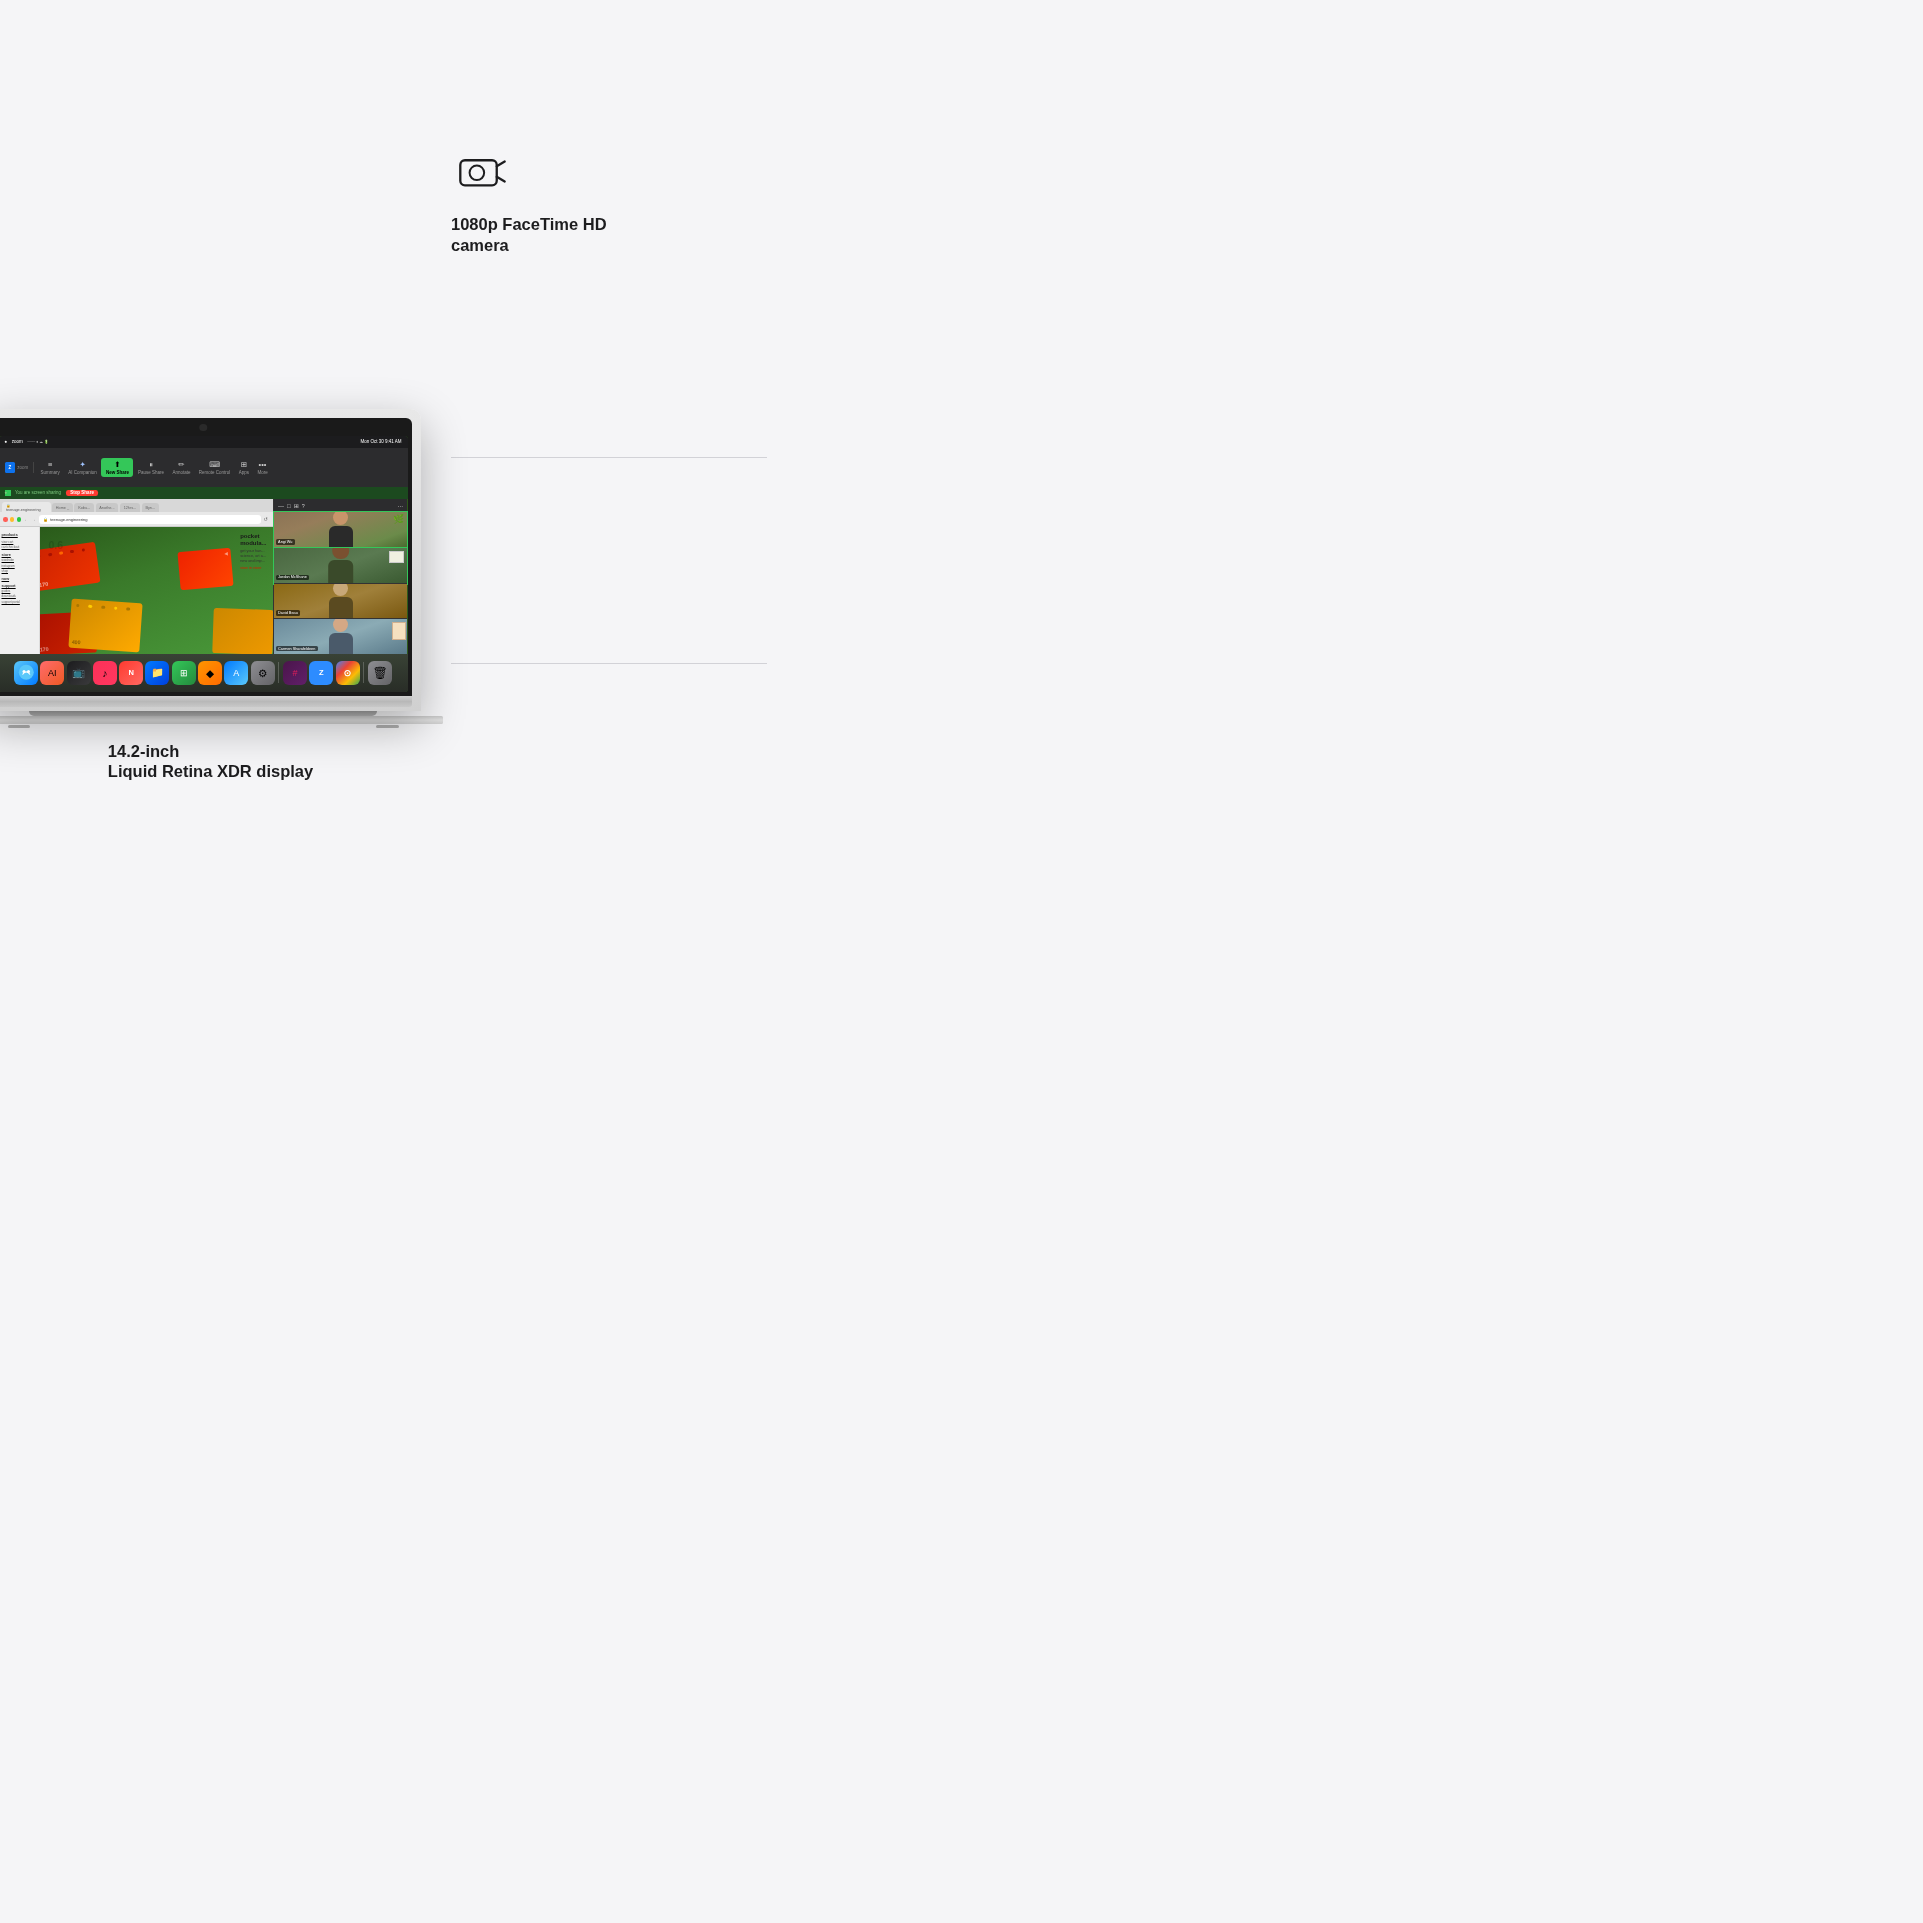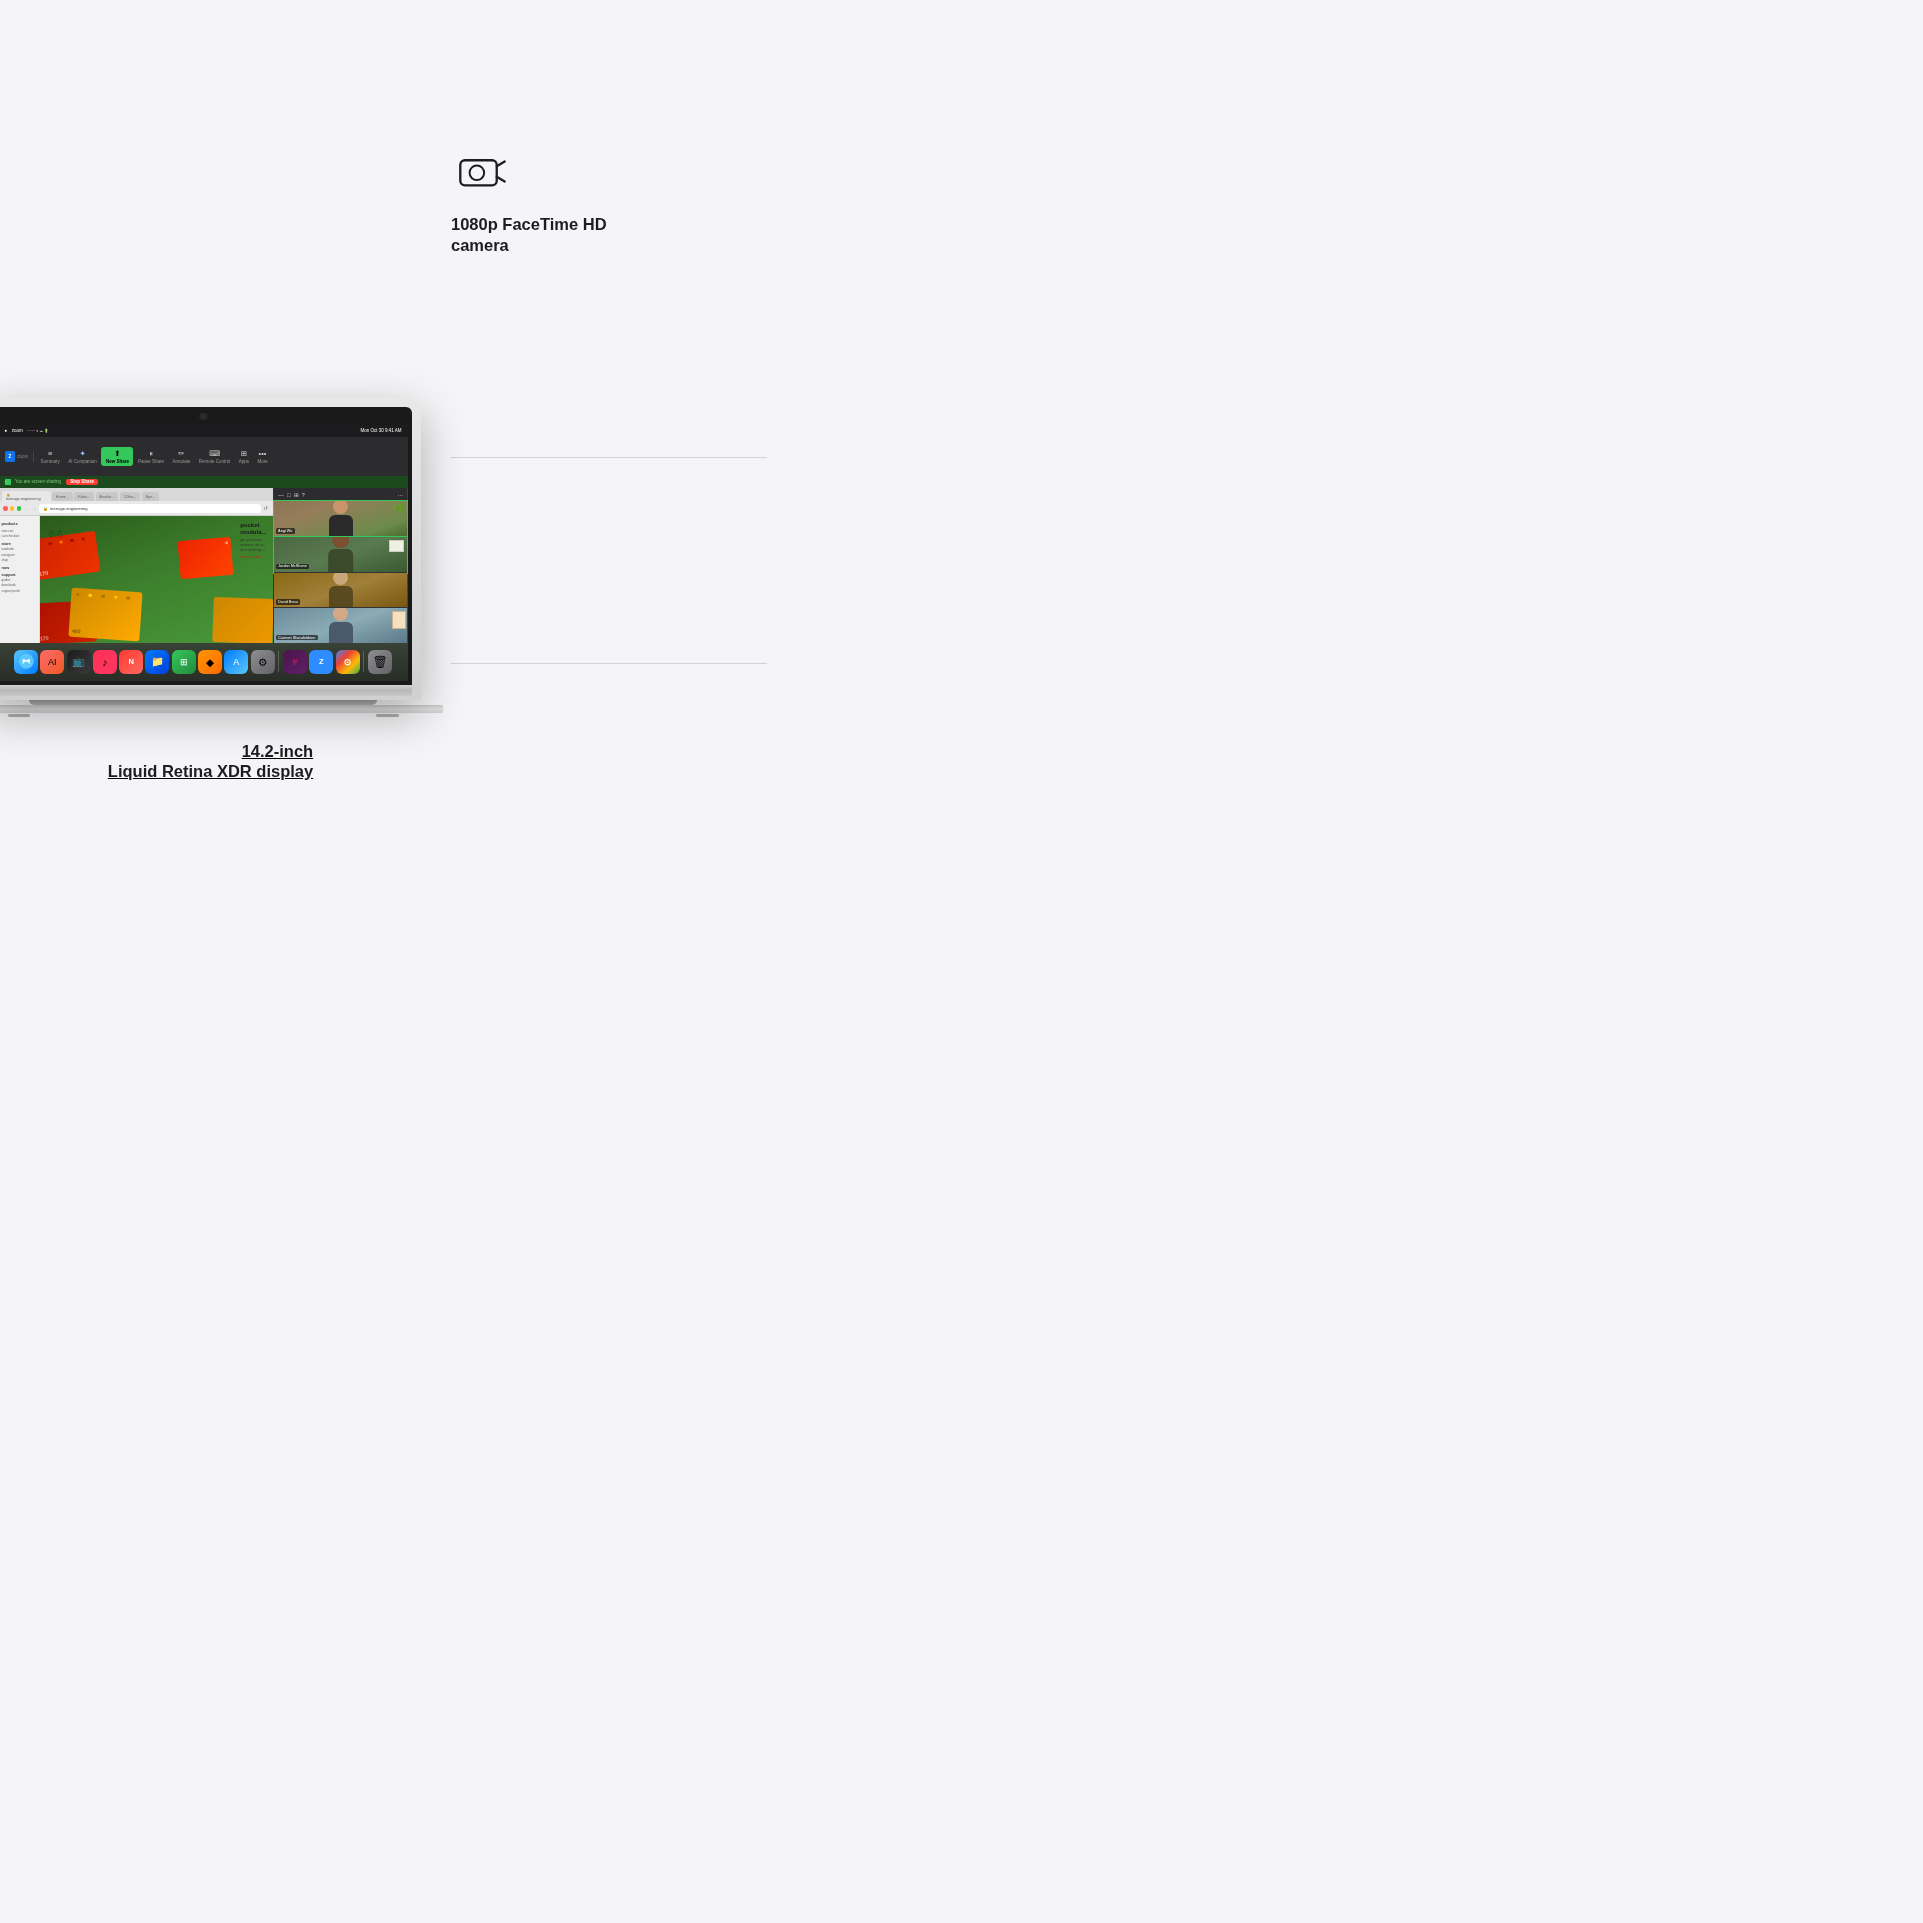--- a/index.html
+++ b/index.html
@@ -246,23 +246,22 @@
 
     .macbook-foot {
       width: 22.5px;
       height: 3px;
       background: #b0b0b0;
       border-radius: 1.5px;
     }
 
     
     .left-caption {
-      text-align: right;
-      margin-top: 25px;
-      text-decoration: underline;
+      text-align: left;
+      margin-top: 14px;
     }
 
     .caption-main {
       font-size: 16.5px;
       font-weight: 700;
       color: #1d1d1f;
       line-height: 1.2;
     }
 
     
@@ -407,21 +406,21 @@
                       </div>
                       <span style="font-size:4.5px; color:#888; cursor:pointer;">←</span>
                       <span style="font-size:4.5px; color:#888; cursor:pointer;">→</span>
                       <div style="flex:1; background:white; border-radius:3px; height:9.8px; display:flex; align-items:center; padding:0 4.5px; font-size:4.1px; color:#333;">
                         <span style="margin-right:1.5px; color:#666;">🔒</span>
                         <span>teenage.engineering</span>
                       </div>
                       <span style="font-size:5.3px; color:#666; cursor:pointer;">↺</span>
                     </div>
 
-                    <div style="flex:1; display:flex; overflow:hidden;">
+                    <div style="flex:1; display:flex; overflow:hidden;text-decoration:underline;">
 
                       <div style="width:41px; background:#f0f0f0; padding:4.5px 3px; border-right:0.8px solid #ddd;">
                         <div style="font-size:3.8px; color:#333; padding:1.5px 0; font-weight:600;">products</div>
                         <div style="font-size:3px; color:#666; padding:0.8px 0;">view cart</div>
                         <div style="font-size:3px; color:#666; padding:0.8px 0;">cart checkout</div>
                         <div style="margin-top:3px; font-size:3.8px; color:#333; font-weight:600;">store</div>
                         <div style="font-size:3px; color:#666; padding:0.8px 0;">wardrobe</div>
                         <div style="font-size:3px; color:#666; padding:0.8px 0;">instagram</div>
                         <div style="font-size:3px; color:#666; padding:0.8px 0;">shop</div>
                         <div style="margin-top:3px; font-size:3.8px; color:#333; font-weight:600;">now</div>

